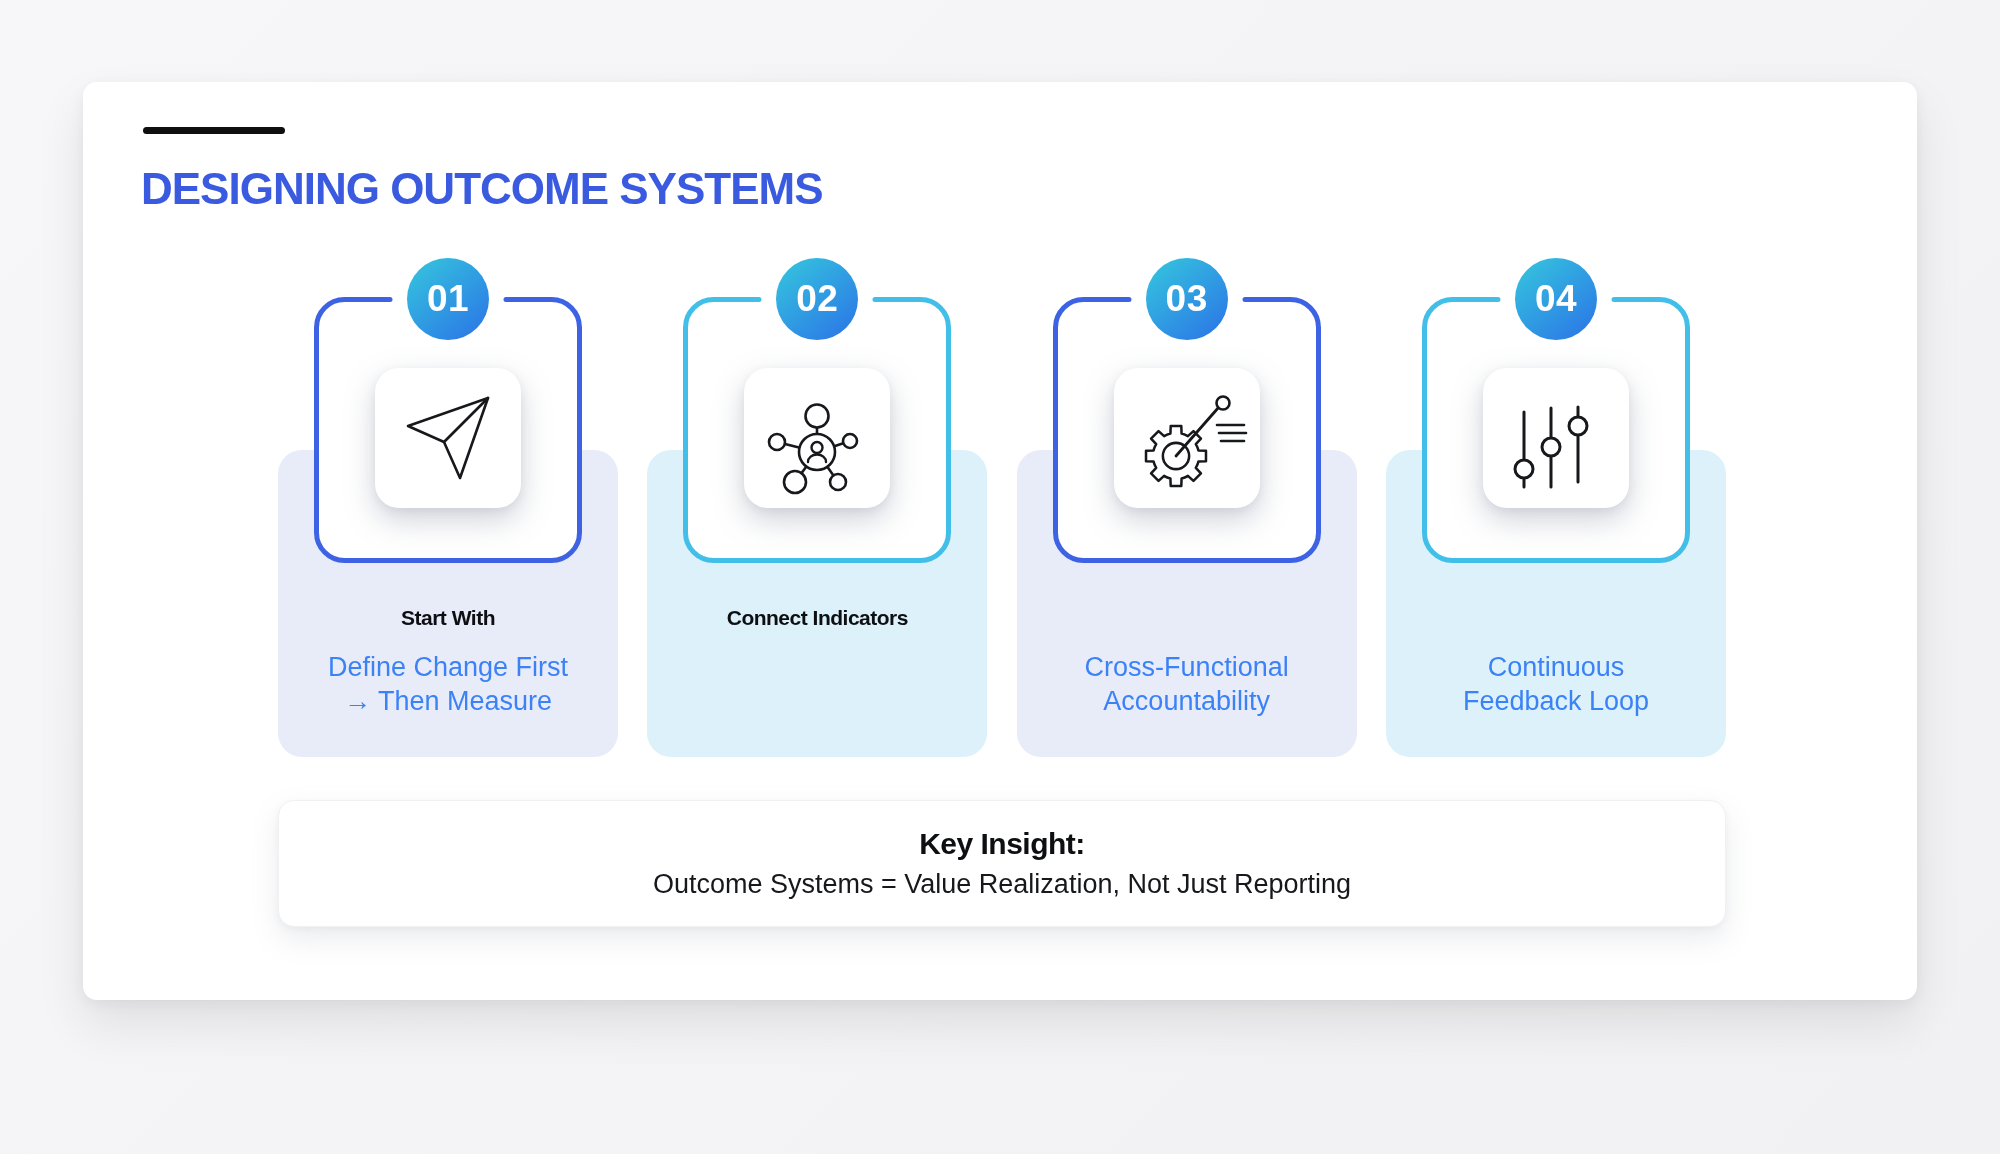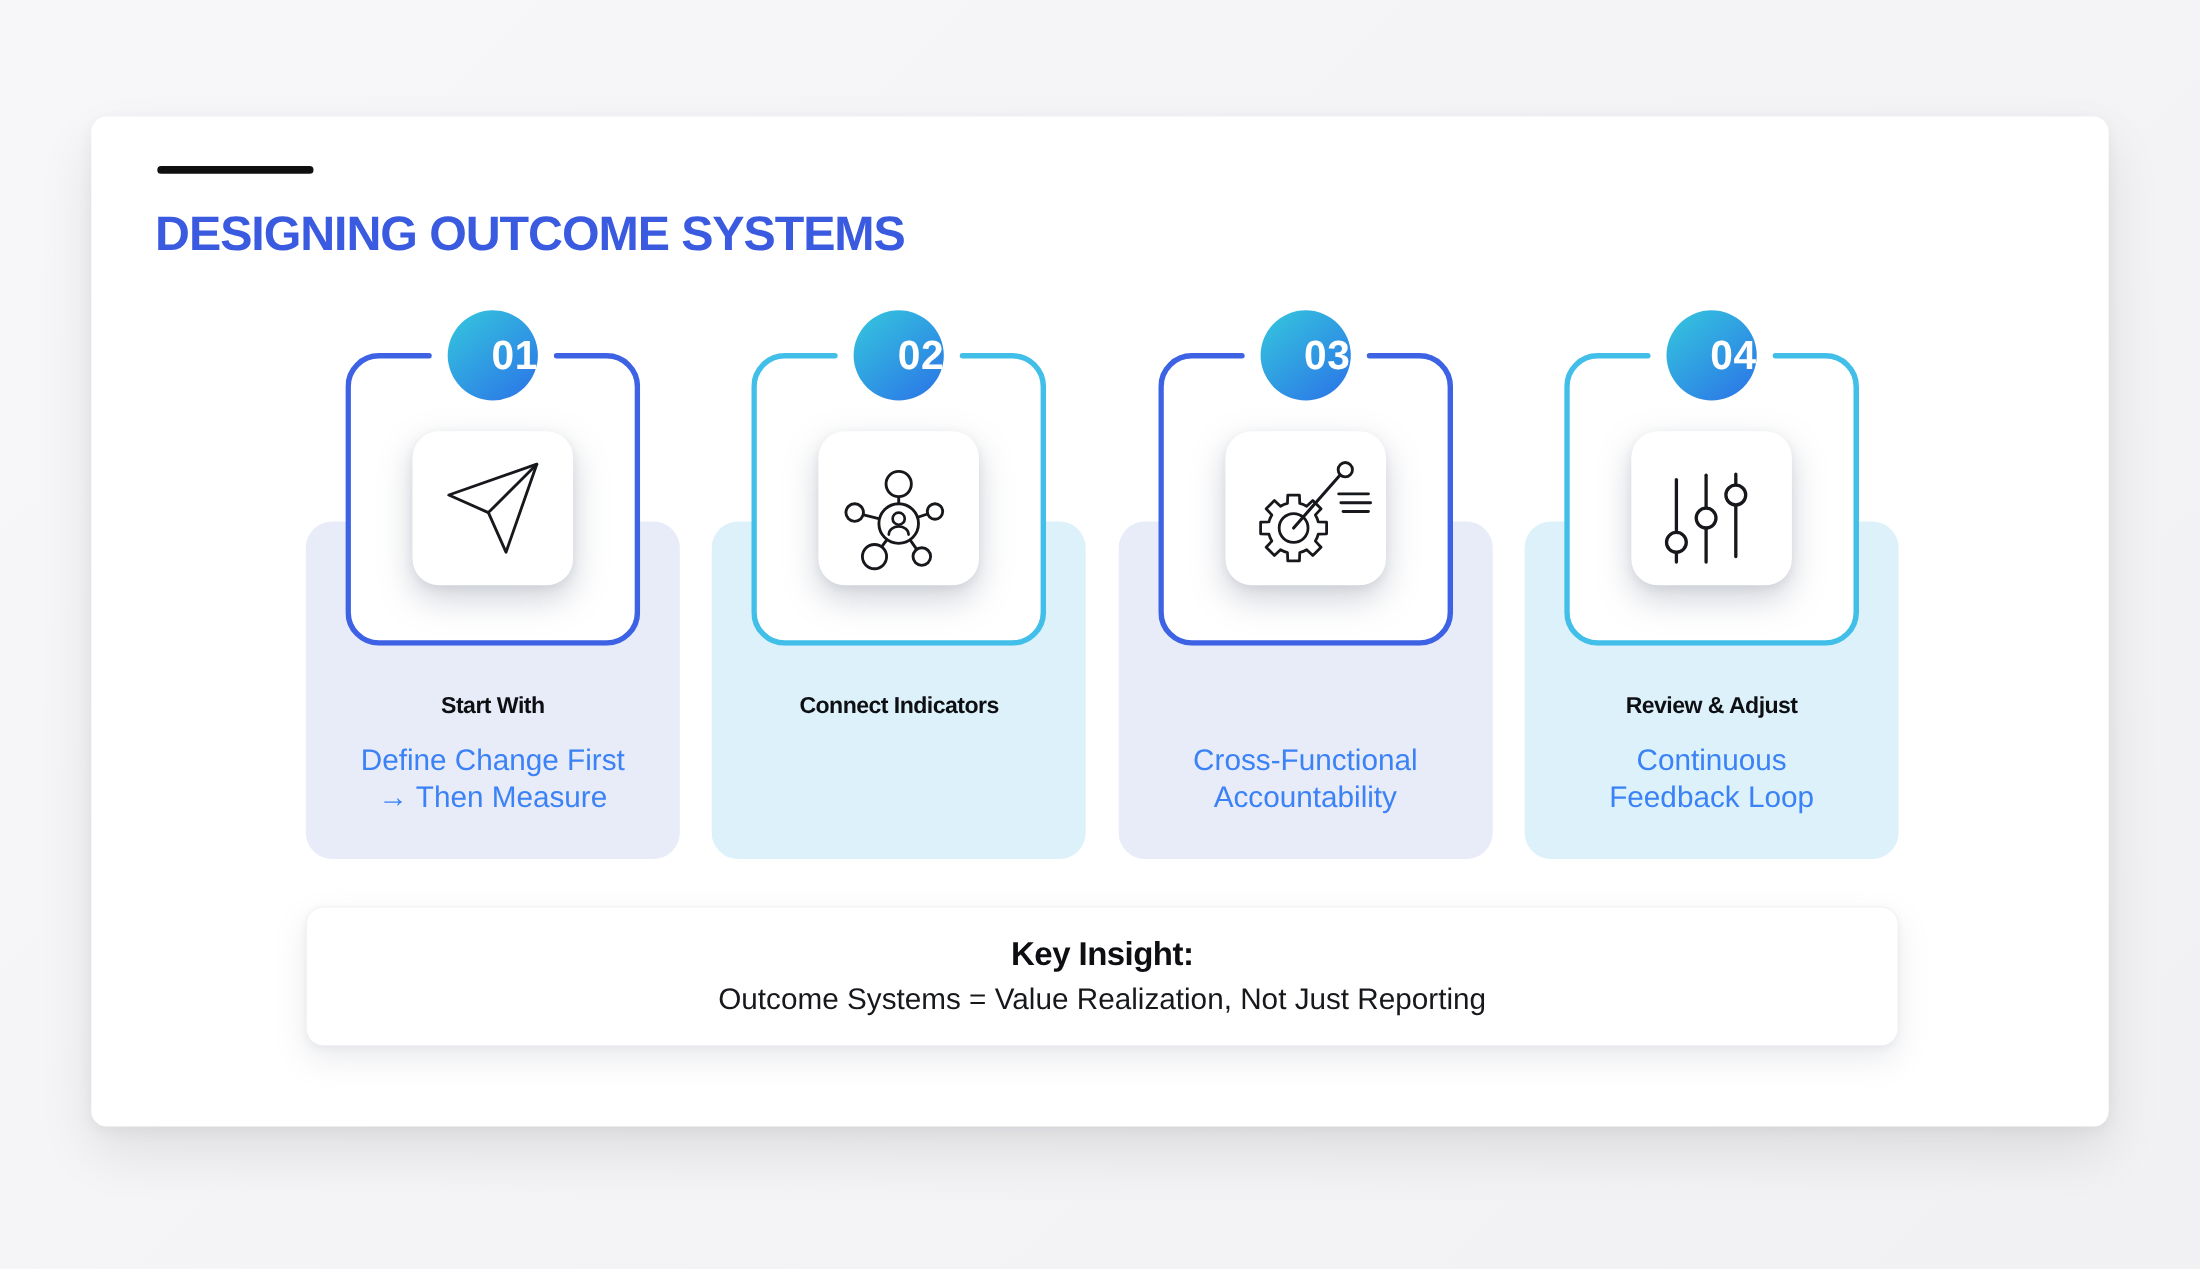--- a/index.html
+++ b/index.html
@@ -10,21 +10,20 @@
     position: relative;
     overflow: hidden;
   }
   .panel {
     position: absolute;
     left: 83px; top: 82px;
     width: 1834px; height: 918px;
     background: #ffffff;
     border-radius: 14px;
     box-shadow: 0 24px 50px rgba(0,0,0,0.09), 0 4px 14px rgba(0,0,0,0.05);
-    margin-top: 24px;
   }
   .accent-line {
     position: absolute;
     left: 60px; top: 45px;
     width: 142px; height: 7px;
     background: #0f0f10;
     border-radius: 4px;
   }
   .slide-title {
     position: absolute;
@@ -60,21 +59,21 @@
     width: 268px; height: 266px;
   }
   .accent-blue .outline-frame path { stroke: #3d63e4; }
   .accent-cyan .outline-frame path { stroke: #41bfe9; }
   .badge {
     position: absolute;
     left: 129px; top: 0;
     width: 82px; height: 82px;
     border-radius: 50%;
     background: linear-gradient(140deg, #34c1de 8%, #2c7ce6 88%);
-    display: flex; align-items: center; justify-content: flex-end;
+    display: flex; align-items: center; justify-content: center;
     color: #ffffff;
     font-size: 37px;
     font-weight: 800;
     letter-spacing: 0.5px;
   }
   .icon-tile {
     position: absolute;
     left: 97px; top: 110px;
     width: 146px; height: 140px;
     background: #ffffff;
@@ -229,21 +228,20 @@
             <line x1="95" y1="39" x2="95" y2="114"></line>
           </g>
           <circle class="node" style="stroke-width:3" cx="41" cy="101" r="9"></circle>
           <circle class="node" style="stroke-width:3" cx="68" cy="79" r="9"></circle>
           <circle class="node" style="stroke-width:3" cx="95" cy="58" r="9"></circle>
         </svg>
       </div>
       <div class="badge">
           <span>04</span>
         </div>
-      <h3 class="card-title">Review &amp; Adjust</h3>
       <p class="card-desc"><span>Continuous</span><br><span>Feedback Loop</span></p>
     </section>
 
   </div>
 
   <div class="insight">
     <div class="insight-title">Key Insight:</div>
     <div class="insight-text">Outcome Systems = Value Realization, Not Just Reporting</div>
   </div>
 

